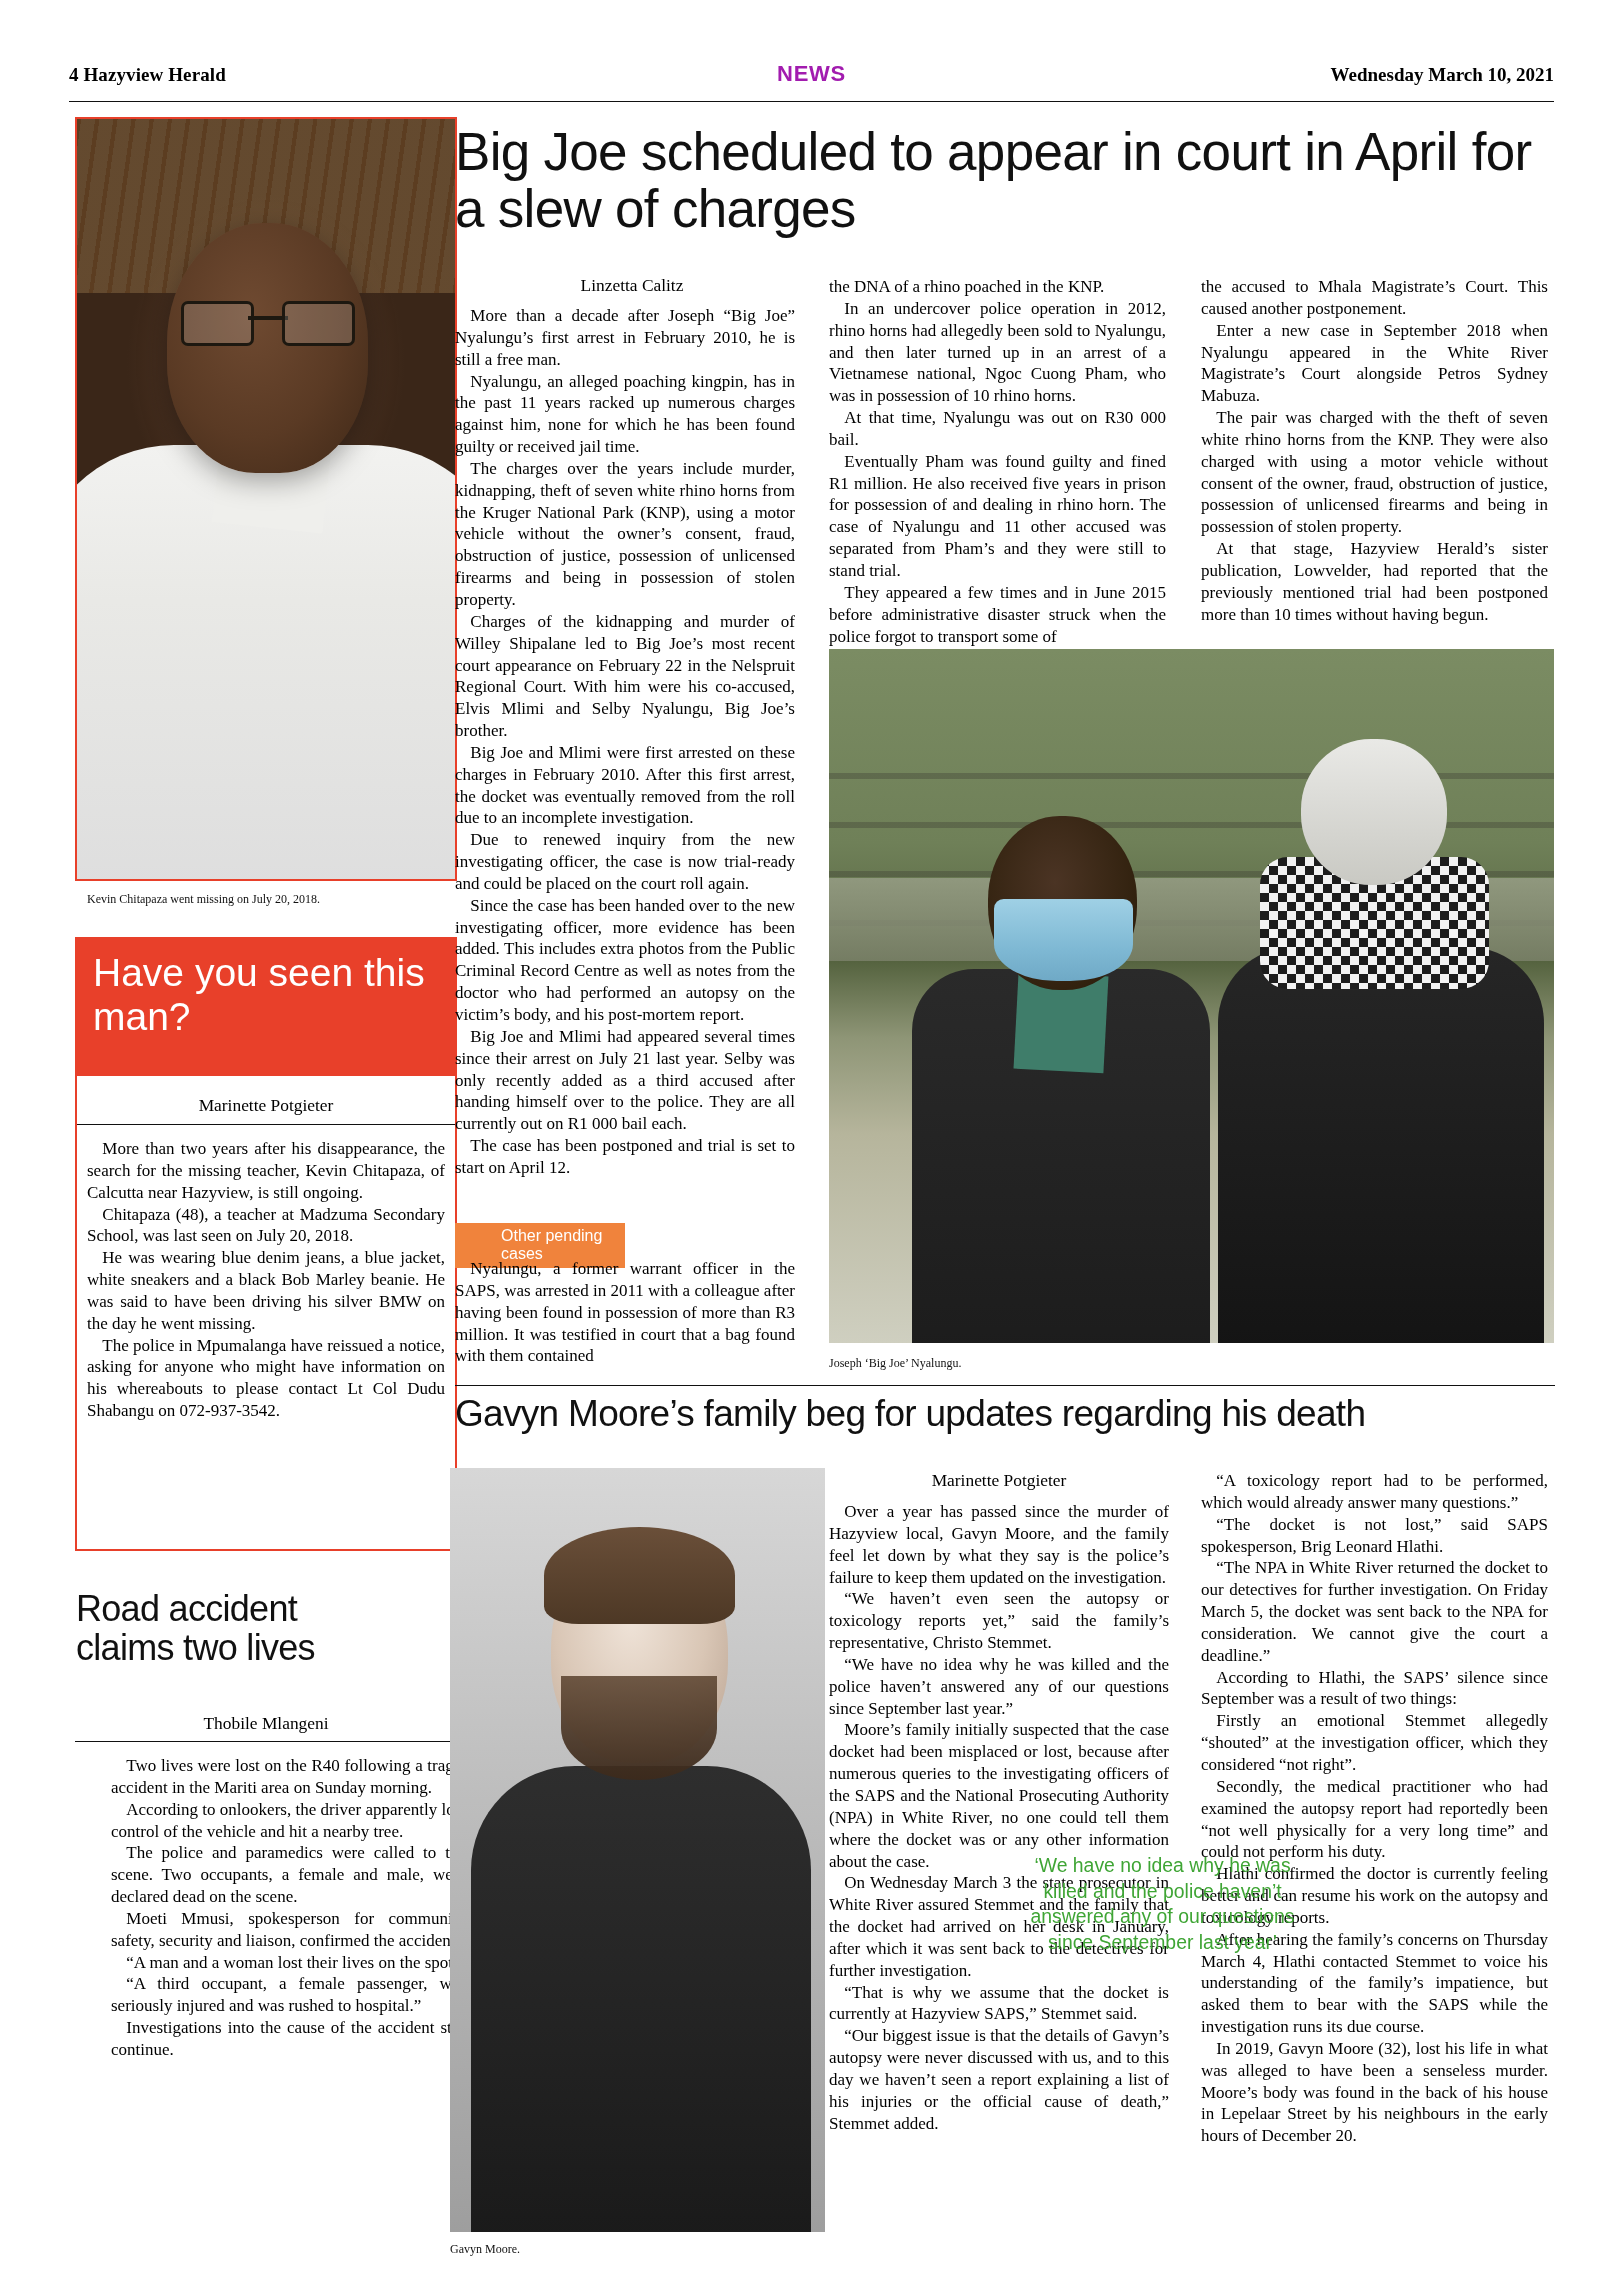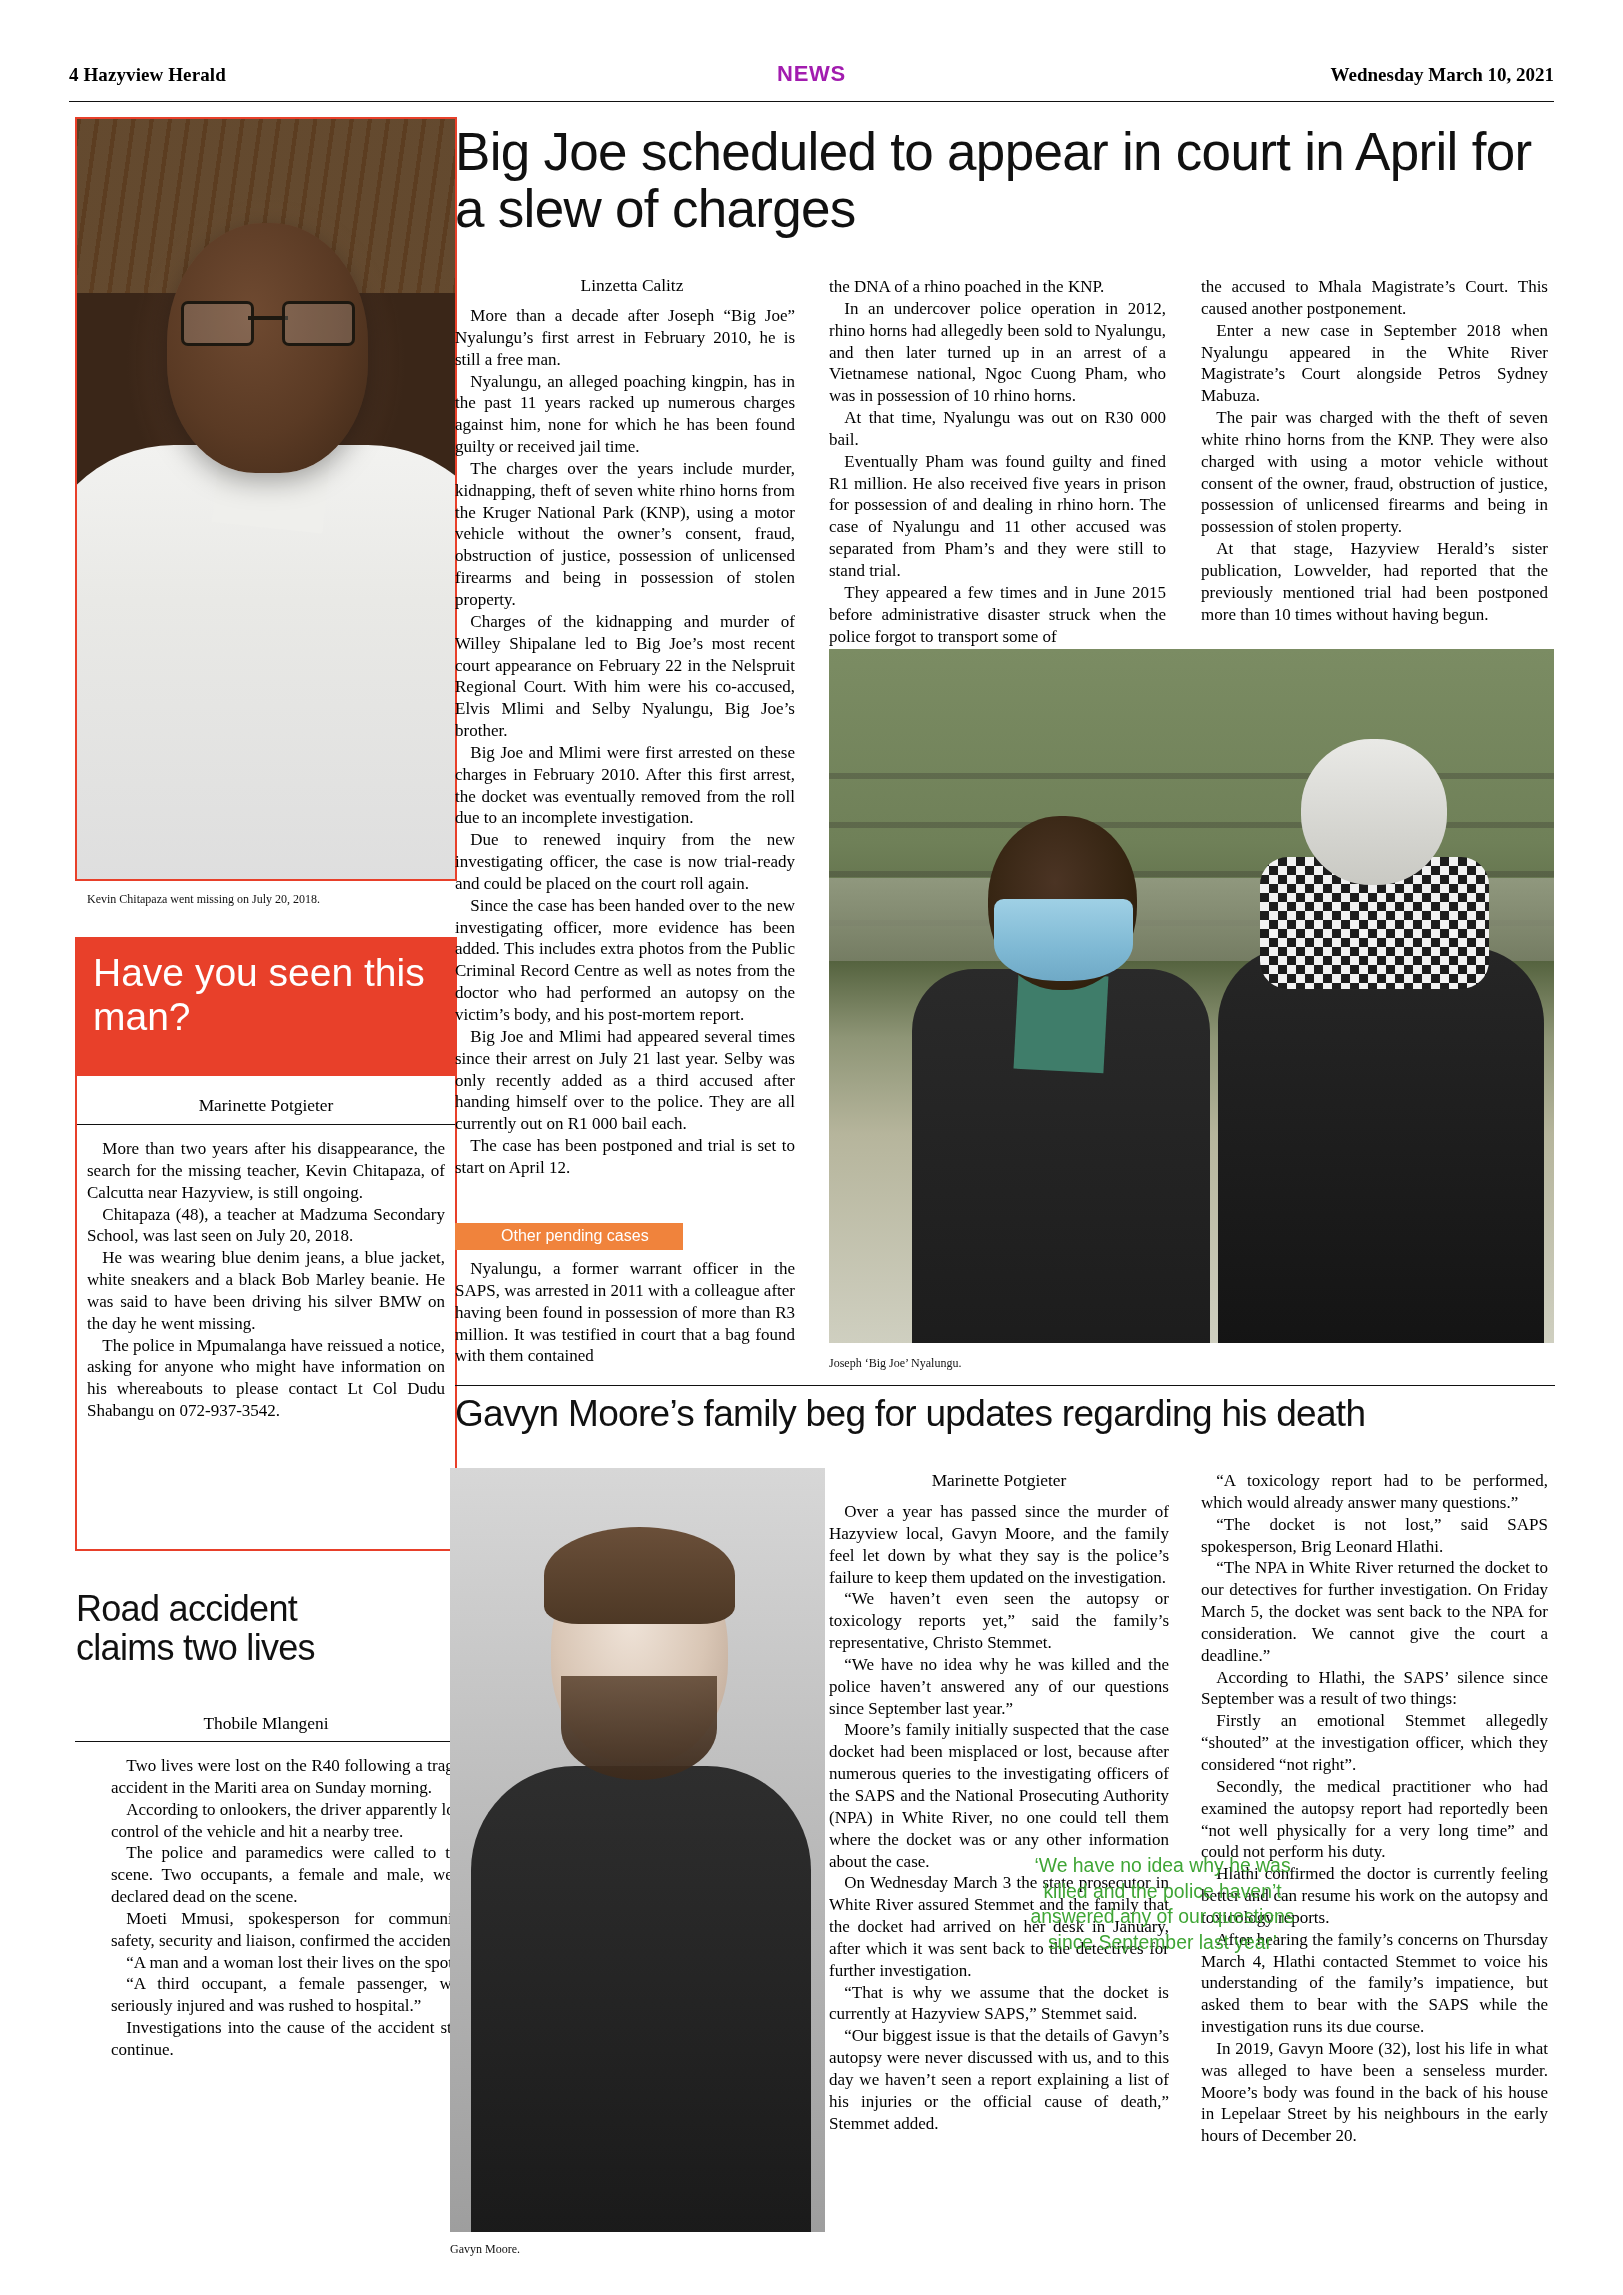--- a/index.html
+++ b/index.html
@@ -441,21 +441,21 @@
     <p>Nyalungu, an alleged poaching kingpin, has in the past 11 years racked up numerous charges against him, none for which he has been found guilty or received jail time.</p>
     <p>The charges over the years include murder, kidnapping, theft of seven white rhino horns from the Kruger National Park (KNP), using a motor vehicle without the owner’s consent, fraud, obstruction of justice, possession of unlicensed firearms and being in possession of stolen property.</p>
     <p>Charges of the kidnapping and murder of Willey Shipalane led to Big Joe’s most recent court appearance on February 22 in the Nelspruit Regional Court. With him were his co-accused, Elvis Mlimi and Selby Nyalungu, Big Joe’s brother.</p>
     <p>Big Joe and Mlimi were first arrested on these charges in February 2010. After this first arrest, the docket was eventually removed from the roll due to an incomplete investigation.</p>
     <p>Due to renewed inquiry from the new investigating officer, the case is now trial-ready and could be placed on the court roll again.</p>
     <p>Since the case has been handed over to the new investigating officer, more evidence has been added. This includes extra photos from the Public Criminal Record Centre as well as notes from the doctor who had performed an autopsy on the victim’s body, and his post-mortem report.</p>
     <p>Big Joe and Mlimi had appeared several times since their arrest on July 21 last year. Selby was only recently added as a third accused after handing himself over to the police. They are all currently out on R1 000 bail each.</p>
     <p>The case has been postponed and trial is set to start on April 12.</p>
   </div>
 
-  <div class="sublabel" style="left:455px; top:1223px; width:228px;padding-left:46px;">Other pending cases</div>
+  <div class="sublabel" style="left:455px; top:1223px; width:170px;padding-left:46px;">Other pending cases</div>
 
   <div class="bodytext" style="left:455px; top:1258px; width:340px;">
     <p>Nyalungu, a former warrant officer in the SAPS, was arrested in 2011 with a colleague after having been found in possession of more than R3 million. It was testified in court that a bag found with them contained</p>
   </div>
 
   <div class="bodytext" style="left:829px; top:276px; width:337px;">
     <p class="noindent">the DNA of a rhino poached in the KNP.</p>
     <p>In an undercover police operation in 2012, rhino horns had allegedly been sold to Nyalungu, and then later turned up in an arrest of a Vietnamese national, Ngoc Cuong Pham, who was in possession of 10 rhino horns.</p>
     <p>At that time, Nyalungu was out on R30 000 bail.</p>
     <p>Eventually Pham was found guilty and fined R1 million. He also received five years in prison for possession of and dealing in rhino horn. The case of Nyalungu and 11 other accused was separated from Pham’s and they were still to stand trial.</p>

